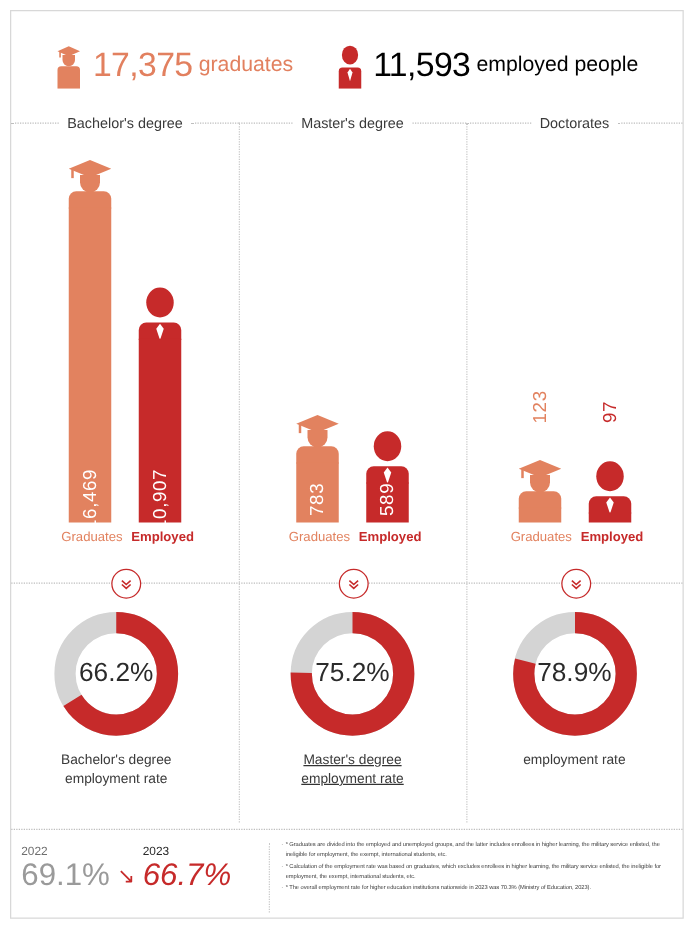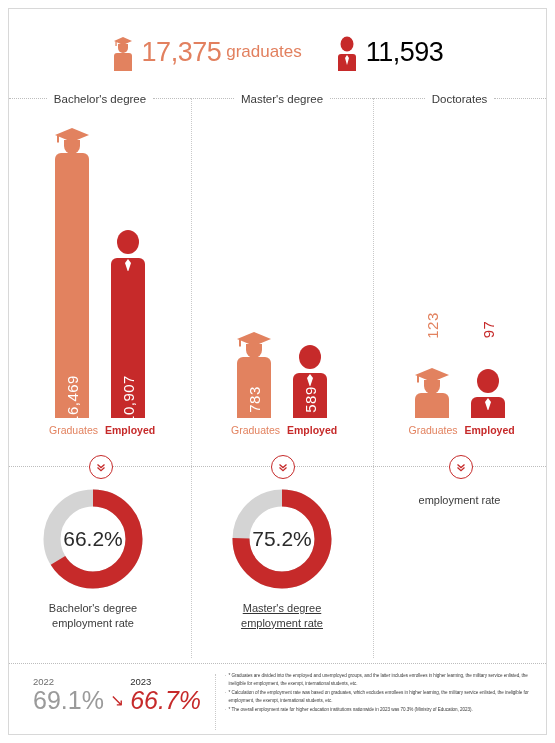--- a/index.html
+++ b/index.html
@@ -115,21 +115,21 @@
     display:flex;align-items:center;justify-content:center;
     font-size:21px;color:#2b2b2b;
   }
   .donutcap{
     margin-top:8px;text-align:center;font-size:11px;line-height:1.35;color:#3a3a3a;
   }
 
   
   .footdash{position:absolute;top:663px;left:9px;width:537px;border-top:1px dotted #bdbdbd;}
   .foot{position:absolute;top:672px;left:9px;width:537px;height:62px;}
-  .yearbox{position:absolute;left:8px;top:4px;width:200px;display:flex;align-items:flex-end;justify-content:center;}
+  .yearbox{position:absolute;left:8px;top:4px;width:200px;display:flex;align-items:flex-end;}
   .ycell{display:flex;flex-direction:column;}
   .ylab{font-size:9.5px;color:#6e6e6e;margin-bottom:1px;}
   .ylab.r{color:#2b2b2b;}
   .yval{font-size:25px;line-height:1;color:#9a9a9a;}
   .yval.r{color:#C62A2A;font-style:italic;}
   .arrow{margin:0 6px 4px 6px;color:#C62A2A;font-size:17px;line-height:1;}
 
   .notes{position:absolute;left:216px;top:0px;width:316px;}
   .note{
     display:flex;font-size:4.6px;line-height:1.75;color:#3a3a3a;margin-bottom:1px;
@@ -158,20 +158,21 @@
   </div>
   <div class="head-stat emp">
     <div class="mini-fig">
       <svg width="22" height="38" viewBox="0 0 22 38">
         <ellipse cx="11" cy="11" rx="6.5" ry="7.5" fill="#C62A2A"></ellipse>
         <path d="M5 21 h12 a3 3 0 0 1 3 3 v14 h-18 v-14 a3 3 0 0 1 3 -3 z" fill="#C62A2A"></path>
         <polygon points="11,22 13,25 11,32 9,25" fill="#ffffff"></polygon>
       </svg>
     </div>
     <span class="head-num">11,593</span>
+    <span class="head-word">employed people</span>
   </div>
 </div>
 
 <div class="secrow">
   <div class="sechead" id="sh0">
     <span class="dash"></span>
     <span class="lbl">Bachelor's degree</span>
     <span class="dash"></span>
   </div>
   <div class="sechead" id="sh1">
@@ -333,20 +334,27 @@
     </svg>
     <div class="donutval">75.2%</div>
   </div>
   <div class="donutcap">
     <div>Master's degree</div>
     <div>employment rate</div>
   </div>
 </div>
 
 <div class="donutsec" id="ds2">
+  <div class="donutbox">
+    <svg width="108" height="108" viewBox="0 0 108 108">
+      <circle cx="54" cy="54" r="41" fill="none" stroke="#D4D4D4" stroke-width="17"></circle>
+      <circle cx="54" cy="54" r="41" fill="none" stroke="#C62A2A" stroke-width="17" stroke-dasharray="203.2 54.4" transform="rotate(-90 54 54)"></circle>
+    </svg>
+    <div class="donutval">78.9%</div>
+  </div>
   <div class="donutcap">
     <div>employment rate</div>
   </div>
 </div>
 
 <div class="footdash"></div>
 <div class="foot">
   <div class="yearbox">
     <div class="ycell">
       <span class="ylab">2022</span>

